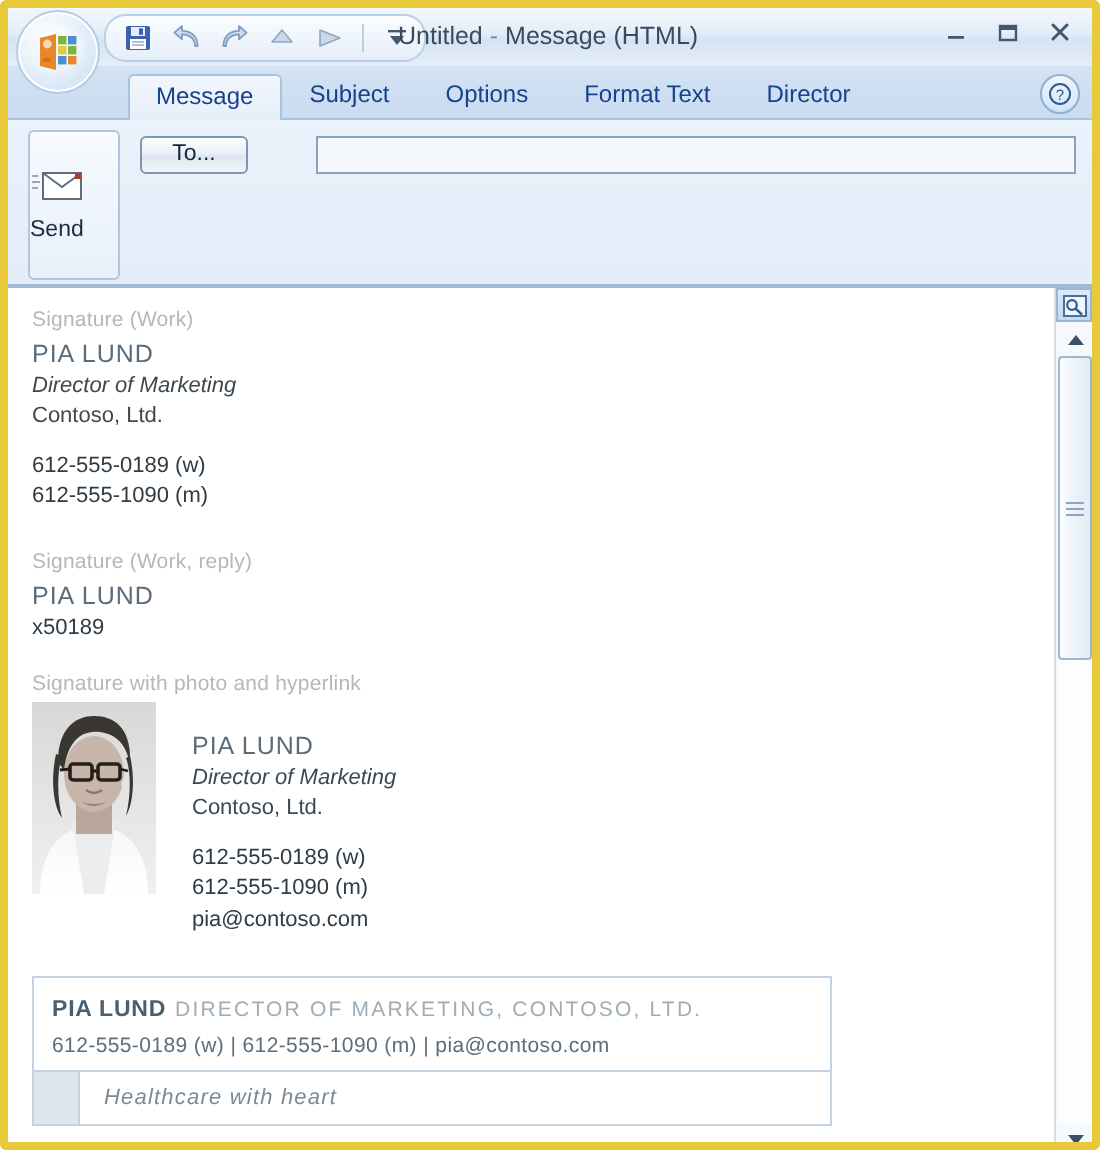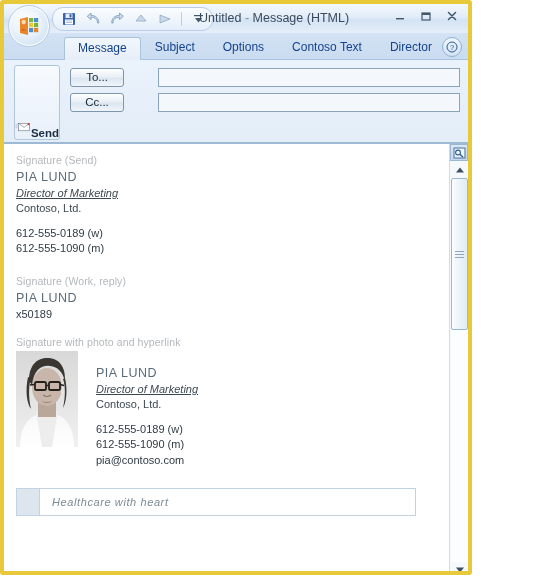--- a/index.html
+++ b/index.html
@@ -8,21 +8,21 @@
     background: #ffffff;
   }
   body {
     font-family: "Liberation Sans", sans-serif;
     -webkit-font-smoothing: antialiased;
   }
 
   
   #window {
     position: relative;
-    width: 472px;
+    width: 550px;
     height: 575px;
     box-sizing: border-box;
     background: #e9eff7;
     border: 4px solid #e8c939;
     border-radius: 3px;
     overflow: hidden;
   }
 
   
   .titlebar {
@@ -160,25 +160,24 @@
   .send-group {
     position: absolute;
     left: 10px;
     top: 5px;
     width: 44px;
     height: 73px;
     background: linear-gradient(to bottom, #f7fafe 0%, #e8f0fa 100%);
     border: 1px solid #b0c6dd;
     border-radius: 3px;
     display: flex;
-    flex-direction: row;
-    align-items: flex-end;
+    flex-direction: column;
+    align-items: flex-start;
     justify-content: center;
     cursor: pointer;
-    font-weight: bold;
   }
   .send-label {
     font-size: 11.5px;
     color: #1b2d40;
     margin-top: 3px;
   }
 
   .fields {
     position: absolute;
     left: 66px;
@@ -261,21 +260,20 @@
     font-size: 12.5px;
     color: #5a6b7a;
     letter-spacing: 0.5px;
     line-height: 1.35;
   }
   .sig-title {
     font-size: 11px;
     font-style: italic;
     color: #3d4952;
     line-height: 1.35;
-    text-decoration: underline;
   }
   .sig-company {
     font-size: 11px;
     color: #3d4952;
     line-height: 1.35;
   }
   .sig-contact {
     font-size: 11px;
     color: #2f3b45;
     line-height: 1.42;
@@ -484,21 +482,21 @@
           <path d="M2.5,2.5 L9.5,9.5 M9.5,2.5 L2.5,9.5" stroke="#44586d" stroke-width="1.5" stroke-linecap="round"></path>
         </svg>
       </div>
     </div>
   </div>
 
   <div class="ribbontabs">
     <div class="rtab active">Message</div>
     <div class="rtab">Subject</div>
     <div class="rtab">Options</div>
-    <div class="rtab">Contoso Text</div>
+    <div class="rtab">Format Text</div>
     <div class="rtab">Director</div>
 
     <div class="help-btn" title="Help">
       <svg width="12" height="12" viewBox="0 0 12 12">
         <circle cx="6" cy="6" r="5" fill="none" stroke="#2b5d94" stroke-width="1"></circle>
         <text x="6" y="9" font-size="7.5" text-anchor="middle" fill="#2b5d94" font-family="Liberation Sans, sans-serif">?</text>
       </svg>
     </div>
   </div>
 
@@ -512,33 +510,29 @@
         <rect x="22.5" y="1.5" width="3" height="3" fill="#b03a2e"></rect>
       </svg>
       <div class="send-label">Send</div>
     </div>
 
     <div class="fields">
       <div class="field-row">
         <div class="addr-btn">To...</div>
         <input class="field-input" type="text" value="" placeholder="" style="">
       </div>
-      <div class="field-row">
-        <div class="addr-btn">Cc...</div>
-        <input class="field-input" type="text" value="" placeholder="" style="">
-      </div>
     </div>
   </div>
 
   <div class="body-area">
 
     <div class="body-scroll">
 
       <div class="sig-block">
-        <div class="sig-caption">Signature (Send)</div>
+        <div class="sig-caption">Signature (Work)</div>
         <div class="sig-name">PIA LUND</div>
         <div class="sig-title">Director of Marketing</div>
         <div class="sig-company">Contoso, Ltd.</div>
         <div class="sig-contact">612-555-0189 (w)</div>
         <div class="sig-contact" style="margin-top:0">612-555-1090 (m)</div>
       </div>
 
       <div class="sig-block" style="margin-top:18px">
         <div class="sig-caption">Signature (Work, reply)</div>
         <div class="sig-name">PIA LUND</div>
@@ -584,20 +578,29 @@
             <div class="sig-contact">612-555-0189 (w)</div>
             <div class="sig-contact" style="margin-top:0">612-555-1090 (m)</div>
             <div class="sig-contact" style="margin-top:0">pia@contoso.com</div>
           </div>
         </div>
       </div>
 
       <div class="sig-block" style="margin-top:20px">
         <table class="sig-table">
           <tbody>
+              <tr>
+            <td class="tbl-top" colspan="2">
+              <div>
+                <span class="tbl-name">PIA LUND</span>
+                <span class="tbl-role">DIRECTOR OF MARKETING, CONTOSO, LTD.</span>
+              </div>
+              <div class="tbl-contacts">612-555-0189 (w)  |  612-555-1090 (m)  |  pia@contoso.com</div>
+            </td>
+          </tr>
           <tr>
             <td class="tbl-swatch">&nbsp;</td>
             <td class="tbl-tag">Healthcare with heart</td>
           </tr>
         </tbody>
           </table>
       </div>
 
     </div>
 

